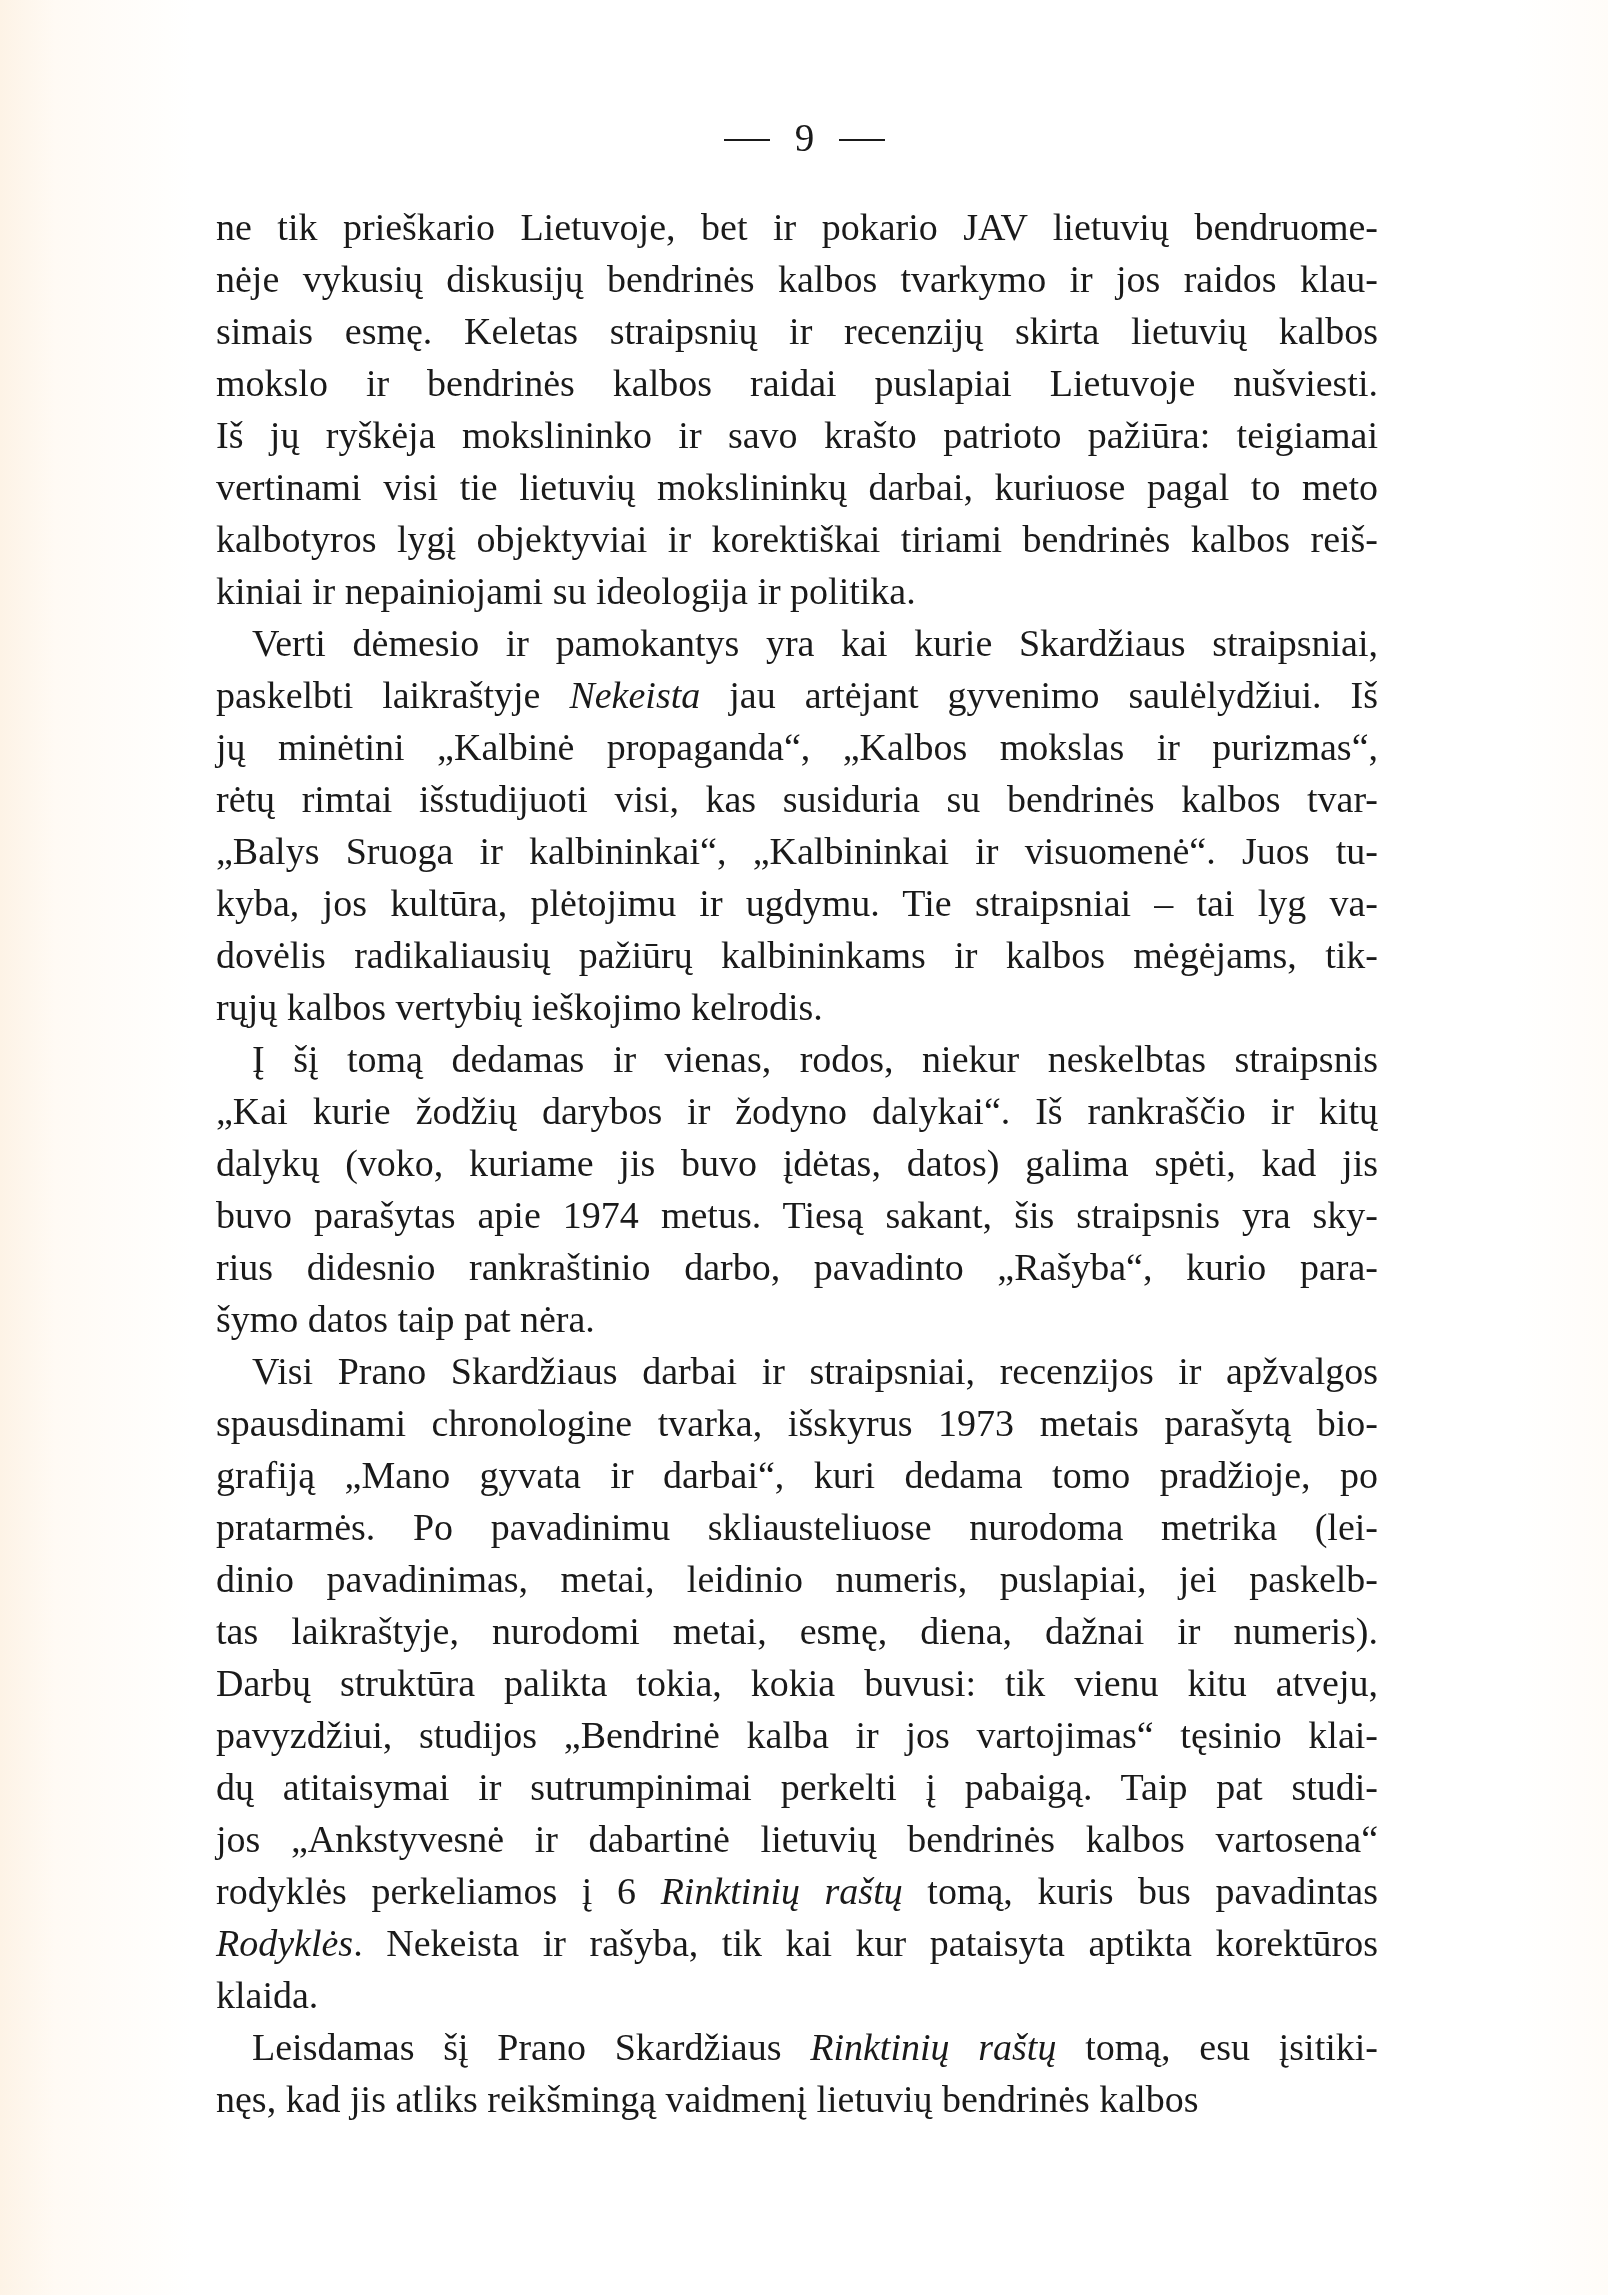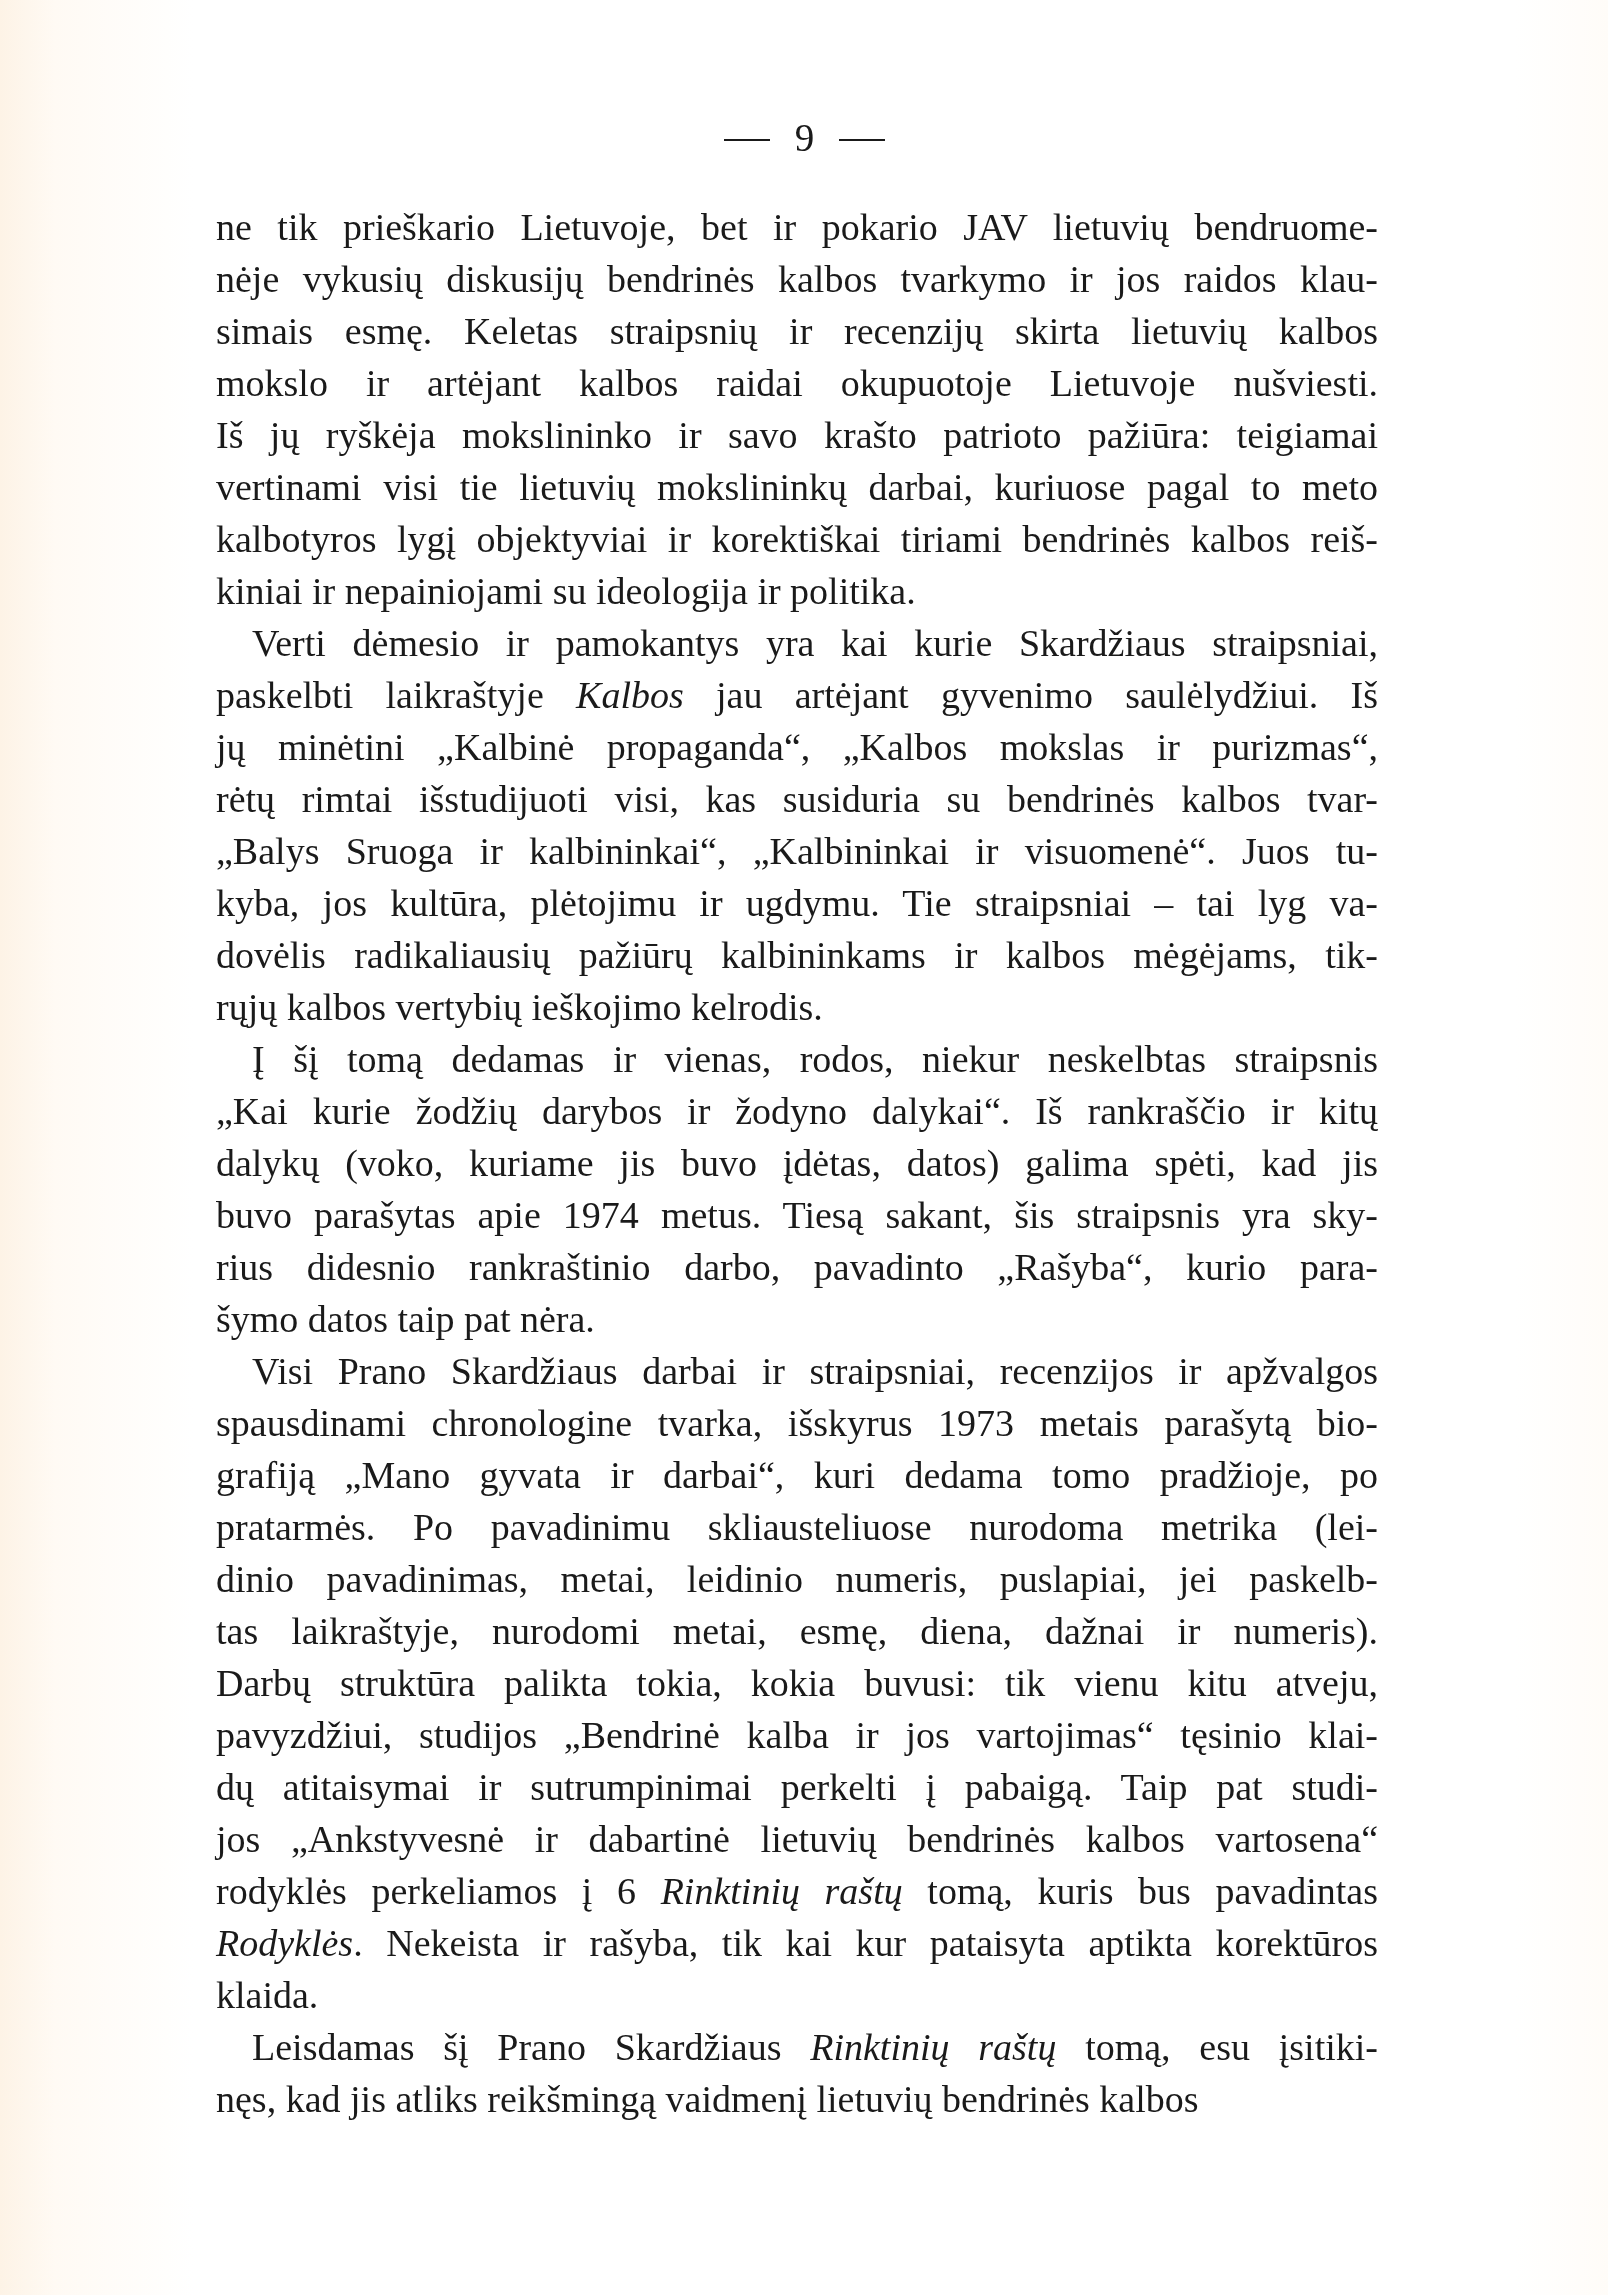--- a/index.html
+++ b/index.html
@@ -67,29 +67,29 @@
 
 <div class="page-number">
   <span class="dash"></span><span>9</span><span class="dash"></span>
 </div>
 
 <div class="text-column" id="text-column">
     <div>
       <span class="text-line">ne tik prieškario Lietuvoje, bet ir pokario JAV lietuvių bendruome-</span>
       <span class="text-line">nėje vykusių diskusijų bendrinės kalbos tvarkymo ir jos raidos klau-</span>
       <span class="text-line">simais esmę. Keletas straipsnių ir recenzijų skirta lietuvių kalbos</span>
-      <span class="text-line">mokslo ir artėjant kalbos raidai okupuotoje Lietuvoje nušviesti.</span>
+      <span class="text-line">mokslo ir bendrinės kalbos raidai puslapiai Lietuvoje nušviesti.</span>
       <span class="text-line">Iš jų ryškėja mokslininko ir savo krašto patrioto pažiūra: teigiamai</span>
       <span class="text-line">vertinami visi tie lietuvių mokslininkų darbai, kuriuose pagal to meto</span>
       <span class="text-line">kalbotyros lygį objektyviai ir korektiškai tiriami bendrinės kalbos reiš-</span>
       <span class="text-line last">kiniai ir nepainiojami su ideologija ir politika.</span>
     </div>
     <div>
       <span class="text-line indent">Verti dėmesio ir pamokantys yra kai kurie Skardžiaus straipsniai,</span>
-      <span class="text-line">paskelbti laikraštyje <span class="it">Kalbos</span> jau artėjant gyvenimo saulėlydžiui. Iš</span>
+      <span class="text-line">paskelbti laikraštyje <span class="it">Nekeista</span> jau artėjant gyvenimo saulėlydžiui. Iš</span>
       <span class="text-line">jų minėtini „Kalbinė propaganda“, „Kalbos mokslas ir purizmas“,</span>
       <span class="text-line">rėtų rimtai išstudijuoti visi, kas susiduria su bendrinės kalbos tvar-</span>
       <span class="text-line">„Balys Sruoga ir kalbininkai“, „Kalbininkai ir visuomenė“. Juos tu-</span>
       <span class="text-line">kyba, jos kultūra, plėtojimu ir ugdymu. Tie straipsniai – tai lyg va-</span>
       <span class="text-line">dovėlis radikaliausių pažiūrų kalbininkams ir kalbos mėgėjams, tik-</span>
       <span class="text-line last">rųjų kalbos vertybių ieškojimo kelrodis.</span>
     </div>
     <div>
       <span class="text-line indent">Į šį tomą dedamas ir vienas, rodos, niekur neskelbtas straipsnis</span>
       <span class="text-line">„Kai kurie žodžių darybos ir žodyno dalykai“. Iš rankraščio ir kitų</span>

